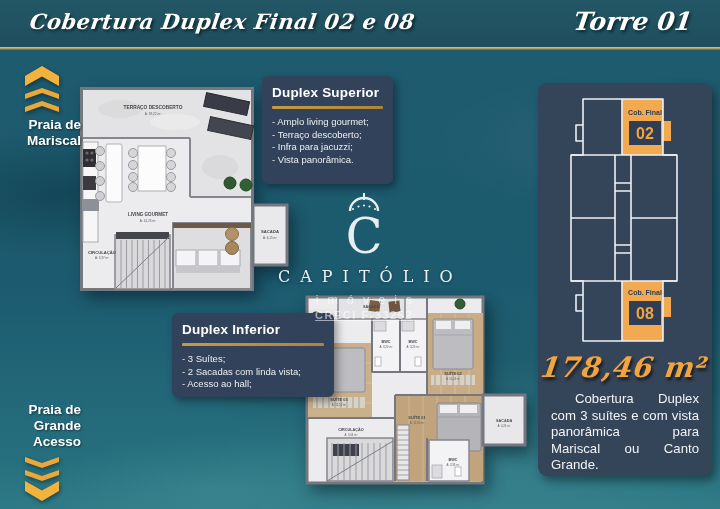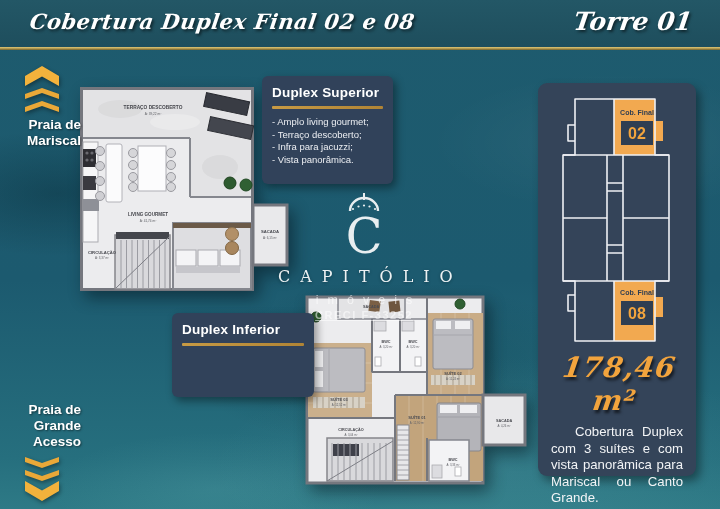--- a/index.html
+++ b/index.html
@@ -42,33 +42,33 @@
   #plan-superior{left:80px;top:87px;}
   #plan-inferior{left:305px;top:295px;}
   
   .info-panel{position:absolute;background:#31425A;border-radius:6px;z-index:5;
     box-shadow:3px 4px 8px rgba(0,0,0,.4);color:#EDEFF3;padding:9px 10px 8px 10px;}
   .info-panel h3{margin:0;font-size:13.5px;font-weight:700;color:#fff;letter-spacing:.2px;}
   .gold-rule{height:3px;background:linear-gradient(90deg,#C79A44,#B08435);
     margin:6px 0 7px 0;border-radius:1px;}
   .info-panel ul{list-style:none;margin:0;padding:0;font-size:9.5px;line-height:12.5px;}
   #panel-superior{left:262px;top:76px;width:131px;height:108px;}
-  #panel-inferior{left:172px;top:313px;width:142px;height:84px;}
+  #panel-inferior{left:172px;top:313px;width:162px;height:84px;}
   
   #watermark{position:absolute;left:268px;top:193px;width:192px;text-align:center;
     z-index:6;pointer-events:none;}
   #watermark .brand{font-family:"DejaVu Serif",serif;font-size:16px;letter-spacing:10px;
     padding-left:10px;color:rgba(255,255,255,.92);margin-top:4px;
     text-shadow:0 1px 3px rgba(0,30,40,.45);}
   #watermark .sub{font-size:12.5px;letter-spacing:9px;padding-left:9px;
     color:rgba(255,255,255,.60);margin-top:7px;}
   #watermark .creci{font-size:11px;font-weight:700;letter-spacing:1.5px;
     color:rgba(255,255,255,.55);margin-top:2px;text-decoration:underline;}
   
-  #tower-panel{position:absolute;left:538px;top:83px;width:158px;height:393px;
+  #tower-panel{position:absolute;left:538px;top:83px;width:174px;height:393px;
     background:#344459;border-radius:9px;z-index:3;box-shadow:4px 5px 10px rgba(0,0,0,.4);
     padding-top:12px;}
   #tower-key{display:block;margin:0 auto;}
   #area-value{margin-top:4px;text-align:center;font-size:28px;color:#F2A43D;
     text-shadow:2px 3px 3px rgba(0,0,0,.6);letter-spacing:1px;}
   #description{margin:7px 13px 0 13px;font-size:13.2px;line-height:16.6px;
     color:#F2F4F6;text-align:justify;text-indent:24px;}
 </style>
 </head>
 <body>
@@ -269,20 +269,25 @@
       <li>- Amplo living gourmet;</li>
       <li>- Terraço descoberto;</li>
       <li>- Infra para jacuzzi;</li>
       <li>- Vista panorâmica.</li>
     </ul>
   </div>
 
   <div class="info-panel" id="panel-inferior">
     <h3>Duplex Inferior</h3>
     <div class="gold-rule"></div>
+    <ul>
+      <li>- 3 Suítes;</li>
+      <li>- 2 Sacadas com linda vista;</li>
+      <li>- Acesso ao hall;</li>
+    </ul>
   </div>
 
   <div id="watermark">
     <svg width="58" height="66" viewBox="0 0 58 66" style="opacity:.9">
       <rect x="28" y="0" width="2" height="7" fill="#fff"></rect>
       <path d="M15,18 A14,13 0 0 1 43,18" fill="none" stroke="#fff" stroke-width="2.4"></path>
       <circle cx="18" cy="16" r="1.1" fill="#fff"></circle>
         <circle cx="23.5" cy="13.5" r="1.1" fill="#fff"></circle>
       <circle cx="29" cy="12.5" r="1.1" fill="#fff"></circle>
         <circle cx="34.5" cy="13.5" r="1.1" fill="#fff"></circle>

